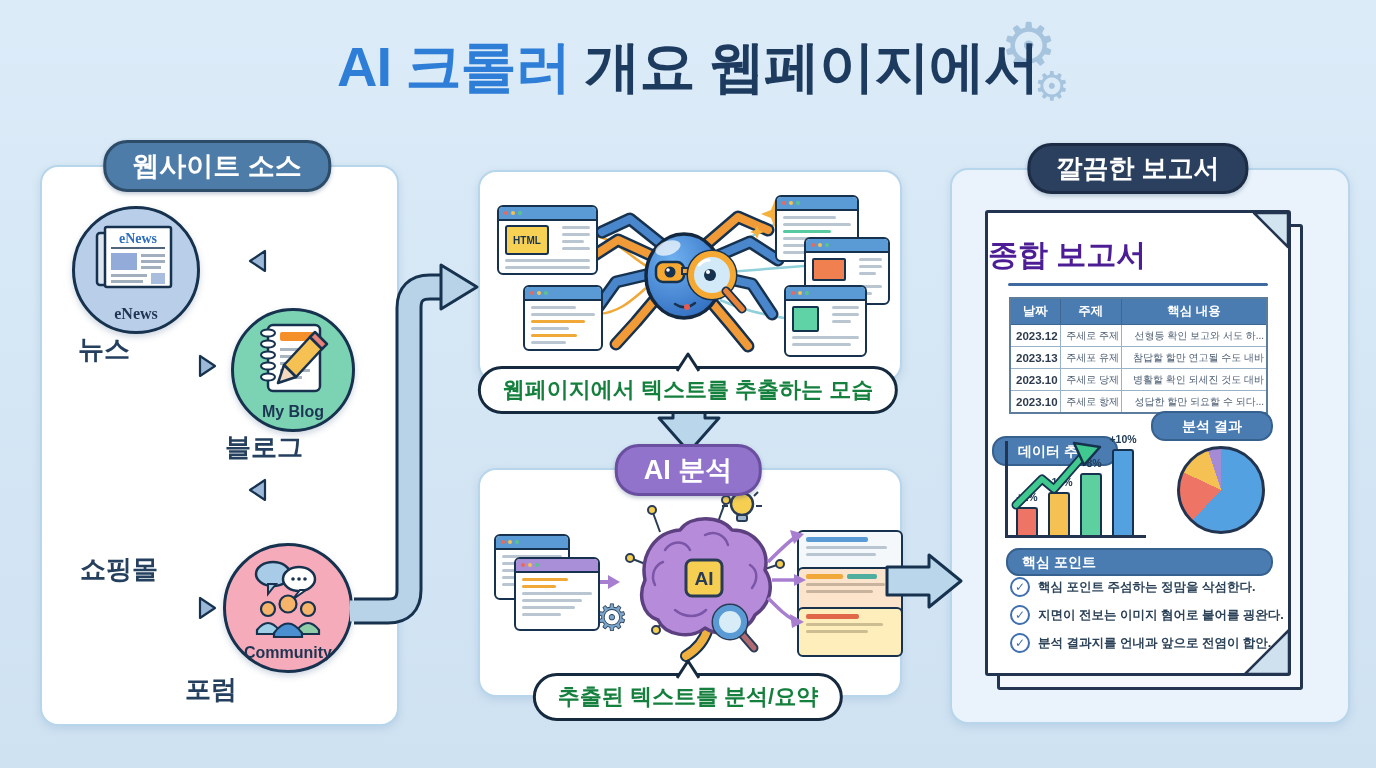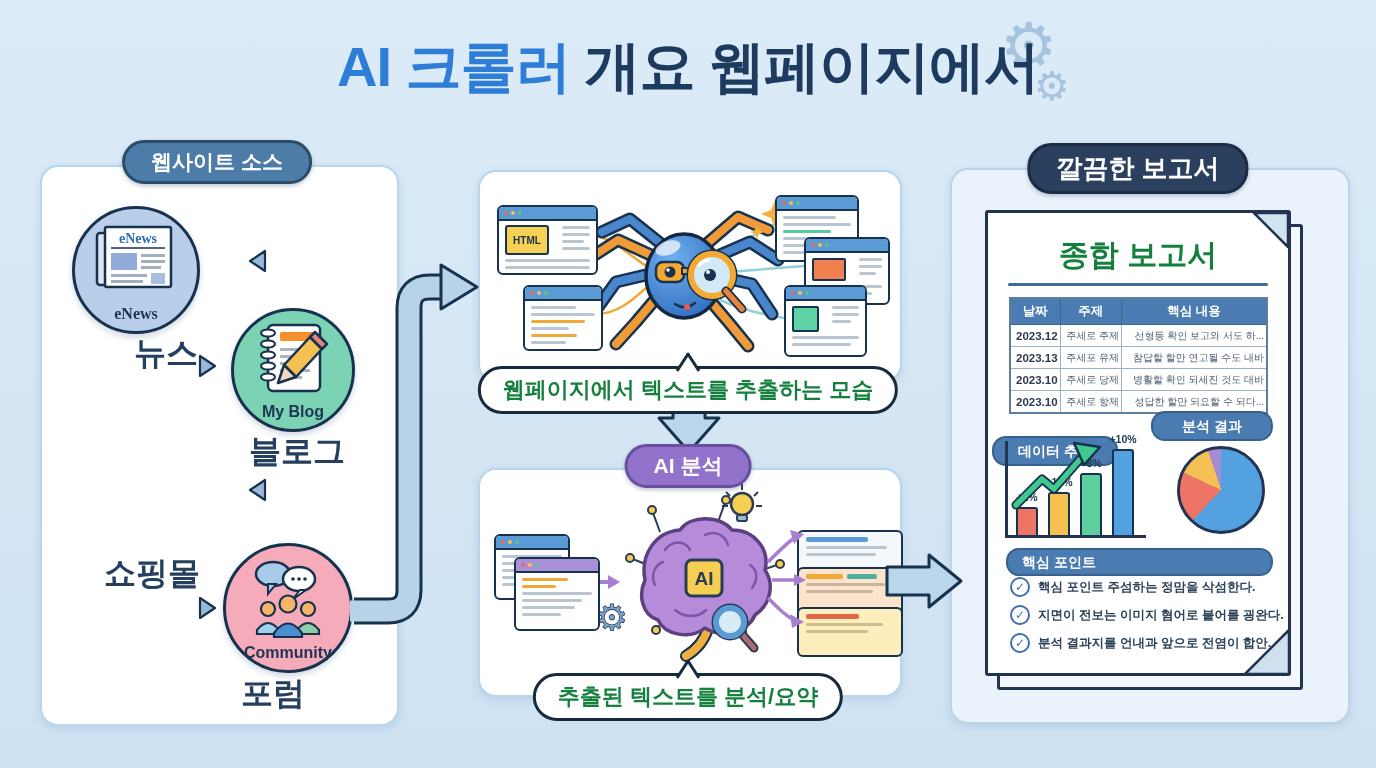--- a/index.html
+++ b/index.html
@@ -16,37 +16,37 @@
   .gear-small{left:1034px;top:66px;font-size:40px;}
   
   .panel{position:absolute;background:#ffffff;border:2.5px solid #b7d6ec;border-radius:18px;
     box-shadow:0 3px 8px rgba(90,130,170,.18);z-index:1;}
   .panel-src{left:40px;top:165px;width:355px;height:557px;}
   .panel-crawler{left:478px;top:170px;width:420px;height:208px;}
   .panel-ai{left:478px;top:468px;width:420px;height:225px;}
   .panel-report{left:950px;top:168px;width:396px;height:552px;background:#eaf3fb;}
   
   .badge{position:absolute;transform:translateX(-50%);padding:5px 26px;border-radius:24px;
-    color:#fff;font-size:21px;font-weight:900;white-space:nowrap;z-index:6;
+    color:#fff;font-size:27px;font-weight:900;white-space:nowrap;z-index:6;
     box-shadow:0 2px 4px rgba(40,70,110,.3);}
   .badge-src{left:217px;top:140px;background:#4e7ca8;border:3px solid #2c4c68;}
   .badge-crawler{left:688px;top:145px;background:#3b7fd8;border:3px solid #2a5fa8;}
   .badge-ai{left:688px;top:444px;background:#9273cc;border:3px solid #6a4fa0;}
   .badge-report{left:1138px;top:143px;background:#2b3f5e;border:3px solid #1c2c44;font-size:26px;}
   
   .bubble{position:absolute;transform:translateX(-50%);background:#fff;border:3px solid #15293f;
     border-radius:24px;padding:6px 22px;font-size:22px;font-weight:900;color:#15803d;
     white-space:nowrap;z-index:6;}
   .bubble-pointer{position:absolute;transform:translateX(-50%);z-index:7;}
   
   .src-circle{position:absolute;border-radius:50%;border:3.5px solid #16324f;
     box-shadow:0 3px 6px rgba(60,90,130,.25);z-index:2;}
   .circle-cap{position:absolute;bottom:8px;left:0;width:100%;text-align:center;
     font-weight:800;font-size:16px;color:#1d3553;}
-  .src-label{position:absolute;text-align:right;font-size:32px;font-weight:900;color:#25405f;z-index:2;}
+  .src-label{position:absolute;text-align:left;font-size:26px;font-weight:900;color:#25405f;z-index:2;}
   .tri{position:absolute;z-index:2;}
   
   .win{position:absolute;background:#fff;border:2.5px solid #16324f;border-radius:6px;overflow:hidden;}
   .tb{height:12px;display:flex;align-items:center;gap:3px;padding-left:5px;border-bottom:2px solid #16324f;}
   .tb-blue{background:#5b9bd5;} .tb-purple{background:#a98fd8;}
   .dot{width:4px;height:4px;border-radius:50%;}
   .d-r{background:#e86a5a;} .d-y{background:#f5c152;} .d-g{background:#58c48a;}
   .wbody{padding:4px 6px;}
   .ln{height:3px;border-radius:2px;background:#b9c6d2;margin-top:4px;}
   .ln-o{background:#f0a838;} .ln-g{background:#58caa0;} .ln-b{background:#5b9bd5;} .ln-rd{background:#e06848;} .ln-t{background:#4fae9e;}
@@ -54,22 +54,22 @@
   .tagbox{width:40px;height:26px;background:#f7d154;border:2.5px solid #16324f;border-radius:3px;
     font-size:10px;font-weight:800;color:#16324f;display:flex;align-items:center;justify-content:center;}
   .imgbox{border:2px solid #16324f;border-radius:2px;}
   
   .card{position:absolute;border:2.5px solid #16324f;border-radius:6px;padding:5px 7px;}
   
   .doc-back{position:absolute;left:997px;top:224px;width:300px;height:460px;background:#f4f8fc;
     border:3px solid #22344f;border-radius:3px;z-index:1;}
   .doc{position:absolute;left:985px;top:210px;width:300px;height:460px;background:#ffffff;
     border:3px solid #22344f;border-radius:3px;z-index:2;}
-  .doc-title{position:absolute;left:0;top:22px;width:100%;text-align:center;
-    font-size:30px;font-weight:900;color:#15803d;}
+  .doc-title{position:absolute;left:0;top:22px;width:100%;text-align:left;
+    font-size:30px;font-weight:900;color:#4c1d95;}
   .doc-rule{position:absolute;left:20px;top:70px;width:260px;height:3px;background:#3e6aa0;border-radius:2px;}
   .rpt-table{position:absolute;left:21px;top:84px;width:259px;border-collapse:collapse;
     border:2px solid #5d7d9c;}
   .rpt-table th{background:#4a7cb2;color:#fff;font-size:12.5px;font-weight:800;
     padding:4px 2px;border:1px solid #3d6globals791;border:1px solid #3d6791;}
   .rpt-table td{font-size:10px;color:#4a5c72;text-align:right;padding:3.5px 2px;
     border:1px solid #9ab2c8;}
   .rpt-table td.c-date{font-size:11.5px;font-weight:800;color:#2d3b4e;}
   .mini-badge{position:absolute;height:26px;line-height:26px;border-radius:14px;background:#4a7cb2;
     border:2px solid #36608e;color:#fff;font-size:14px;font-weight:800;text-align:center;}

